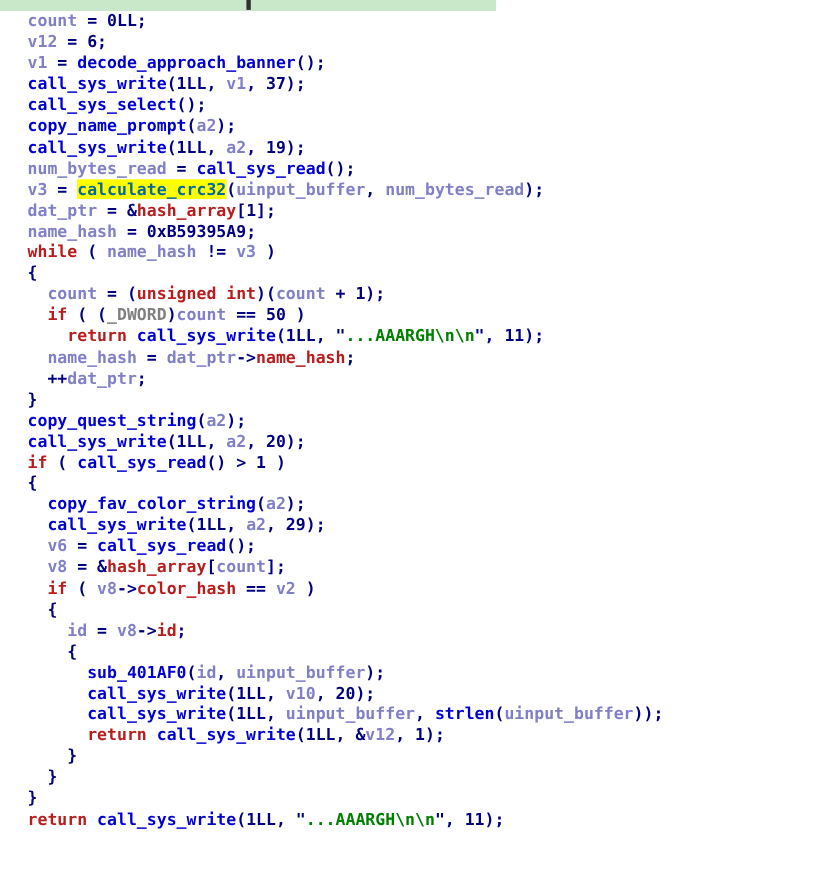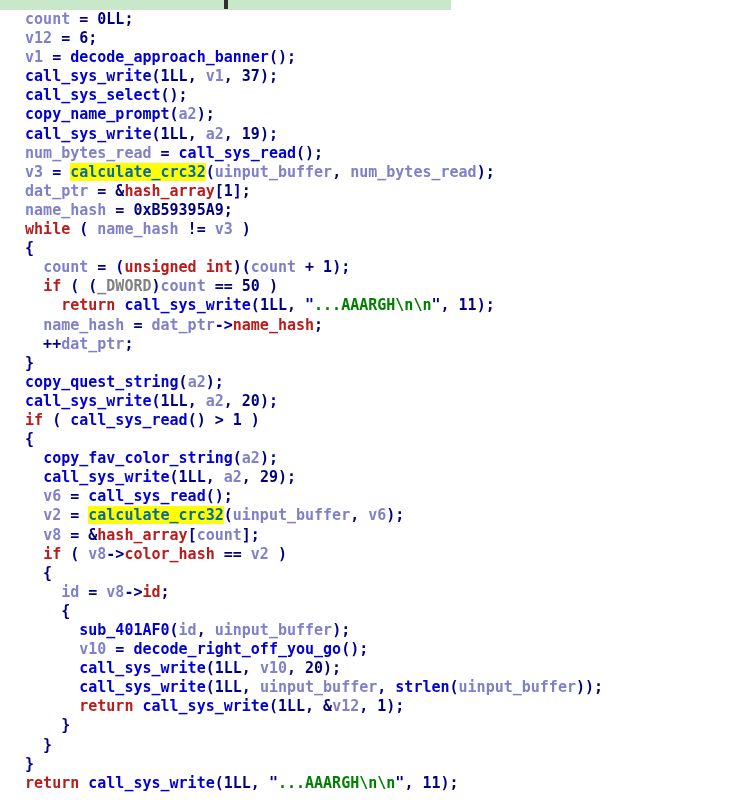--- a/index.html
+++ b/index.html
@@ -94,28 +94,26 @@
     <div class="code-line"><span class="t-punc">    </span><span class="t-var">name_hash</span><span class="t-punc"> = </span><span class="t-var">dat_ptr</span><span class="t-punc">-&gt;</span><span class="t-kw">name_hash</span><span class="t-punc">;</span></div>
     <div class="code-line"><span class="t-punc">    ++</span><span class="t-var">dat_ptr</span><span class="t-punc">;</span></div>
     <div class="code-line"><span class="t-punc">  }</span></div>
     <div class="code-line"><span class="t-punc">  </span><span class="t-fn">copy_quest_string</span><span class="t-punc">(</span><span class="t-var">a2</span><span class="t-punc">);</span></div>
     <div class="code-line"><span class="t-punc">  </span><span class="t-fn">call_sys_write</span><span class="t-punc">(</span><span class="t-num">1LL</span><span class="t-punc">, </span><span class="t-var">a2</span><span class="t-punc">, </span><span class="t-num">20</span><span class="t-punc">);</span></div>
     <div class="code-line"><span class="t-punc">  </span><span class="t-kw">if</span><span class="t-punc"> ( </span><span class="t-fn">call_sys_read</span><span class="t-punc">() &gt; </span><span class="t-num">1</span><span class="t-punc"> )</span></div>
     <div class="code-line"><span class="t-punc">  {</span></div>
     <div class="code-line"><span class="t-punc">    </span><span class="t-fn">copy_fav_color_string</span><span class="t-punc">(</span><span class="t-var">a2</span><span class="t-punc">);</span></div>
     <div class="code-line"><span class="t-punc">    </span><span class="t-fn">call_sys_write</span><span class="t-punc">(</span><span class="t-num">1LL</span><span class="t-punc">, </span><span class="t-var">a2</span><span class="t-punc">, </span><span class="t-num">29</span><span class="t-punc">);</span></div>
     <div class="code-line"><span class="t-punc">    </span><span class="t-var">v6</span><span class="t-punc"> = </span><span class="t-fn">call_sys_read</span><span class="t-punc">();</span></div>
-    <div class="code-line"><span class="t-punc">    </span><span class="t-var">v2</span><span class="t-punc"> = </span><span class="t-hl">calculate_crc32</span><span class="t-punc">(</span><span class="t-var">uinput_buffer</span><span class="t-punc">, </span><span class="t-var">v6</span><span class="t-punc">);</span></div>
     <div class="code-line"><span class="t-punc">    </span><span class="t-var">v8</span><span class="t-punc"> = &amp;</span><span class="t-kw">hash_array</span><span class="t-punc">[</span><span class="t-var">count</span><span class="t-punc">];</span></div>
     <div class="code-line"><span class="t-punc">    </span><span class="t-kw">if</span><span class="t-punc"> ( </span><span class="t-var">v8</span><span class="t-punc">-&gt;</span><span class="t-kw">color_hash</span><span class="t-punc"> == </span><span class="t-var">v2</span><span class="t-punc"> )</span></div>
     <div class="code-line"><span class="t-punc">    {</span></div>
     <div class="code-line"><span class="t-punc">      </span><span class="t-var">id</span><span class="t-punc"> = </span><span class="t-var">v8</span><span class="t-punc">-&gt;</span><span class="t-kw">id</span><span class="t-punc">;</span></div>
     <div class="code-line"><span class="t-punc">      {</span></div>
     <div class="code-line"><span class="t-punc">        </span><span class="t-fn">sub_401AF0</span><span class="t-punc">(</span><span class="t-var">id</span><span class="t-punc">, </span><span class="t-var">uinput_buffer</span><span class="t-punc">);</span></div>
-    <div class="code-line"><span class="t-punc">        </span><span class="t-var">v10</span><span class="t-punc"> = </span><span class="t-fn">decode_right_off_you_go</span><span class="t-punc">();</span></div>
     <div class="code-line"><span class="t-punc">        </span><span class="t-fn">call_sys_write</span><span class="t-punc">(</span><span class="t-num">1LL</span><span class="t-punc">, </span><span class="t-var">v10</span><span class="t-punc">, </span><span class="t-num">20</span><span class="t-punc">);</span></div>
     <div class="code-line"><span class="t-punc">        </span><span class="t-fn">call_sys_write</span><span class="t-punc">(</span><span class="t-num">1LL</span><span class="t-punc">, </span><span class="t-var">uinput_buffer</span><span class="t-punc">, </span><span class="t-fn">strlen</span><span class="t-punc">(</span><span class="t-var">uinput_buffer</span><span class="t-punc">));</span></div>
     <div class="code-line"><span class="t-punc">        </span><span class="t-kw">return</span><span class="t-punc"> </span><span class="t-fn">call_sys_write</span><span class="t-punc">(</span><span class="t-num">1LL</span><span class="t-punc">, &amp;</span><span class="t-var">v12</span><span class="t-punc">, </span><span class="t-num">1</span><span class="t-punc">);</span></div>
     <div class="code-line"><span class="t-punc">      }</span></div>
     <div class="code-line"><span class="t-punc">    }</span></div>
     <div class="code-line"><span class="t-punc">  }</span></div>
     <div class="code-line"><span class="t-punc">  </span><span class="t-kw">return</span><span class="t-punc"> </span><span class="t-fn">call_sys_write</span><span class="t-punc">(</span><span class="t-num">1LL</span><span class="t-punc">, </span><span class="t-quote">"</span><span class="t-str">...AAARGH\n\n</span><span class="t-quote">"</span><span class="t-punc">, </span><span class="t-num">11</span><span class="t-punc">);</span></div>
   </div>
 
 </body></html>

